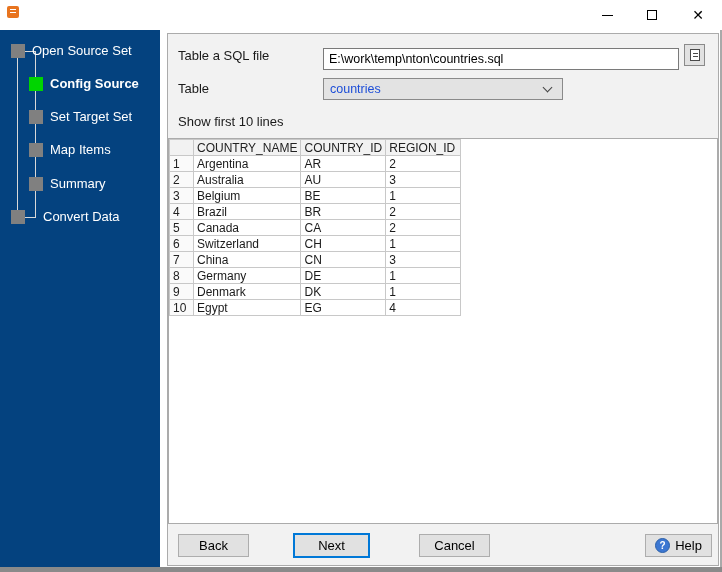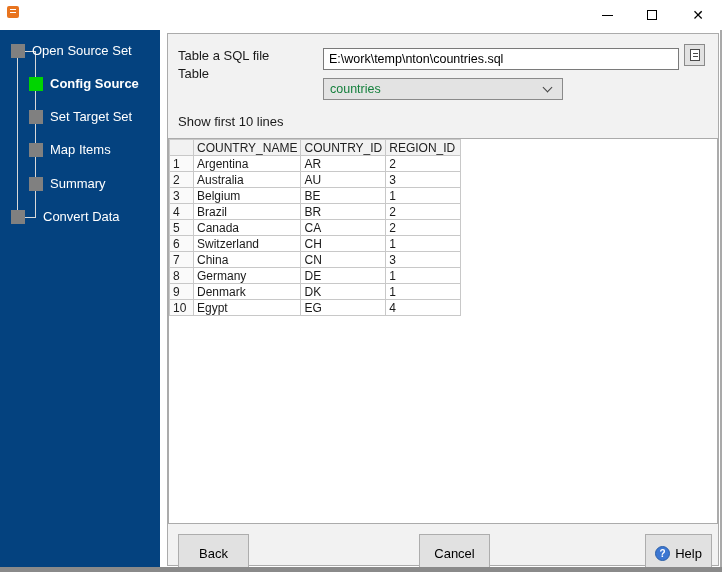--- a/index.html
+++ b/index.html
@@ -67,21 +67,21 @@
   .window-bottom { position:absolute; left:0; top:567px; width:722px; height:5px; background:#8a8a8a; }
   .window-right  { position:absolute; left:720px; top:30px; width:2px; height:537px; background:#a9a9a9; }
 
   
   .content {
     position:absolute; left:167px; top:33px; width:552px; height:533px;
     background:#F2F2F2; border:1px solid #ABABAB;
   }
   .form-label { position:absolute; font-size:13px; color:#1a1a1a; white-space:nowrap; }
   .lbl-sql { left:10px; top:14px; }
-  .lbl-table { left:10px; top:32px; }
+  .lbl-table { left:10px; top:47px; }
   .lbl-show { left:10px; top:80px; }
   .lbl-rowcount { left:153px; top:80px; }
 
   .input-sql {
     position:absolute; left:155px; top:14px; width:356px; height:22px;
     background:#ffffff; border:1px solid #7a7a7a;
     font-family:"Liberation Sans", sans-serif; font-size:12.5px; color:#000;
     padding:0 5px; outline:none;
   }
   .browse-btn {
@@ -93,21 +93,21 @@
   .doc-icon::before {
     content:""; position:absolute; left:2px; top:3px; width:5px; height:1px;
     background:#4a4a4a; box-shadow:0 3px 0 #4a4a4a;
   }
 
   .dropdown {
     position:absolute; left:155px; top:44px; width:240px; height:22px;
     background:#E3E3E3; border:1px solid #8a8a8a;
   }
   .dropdown-value {
-    position:absolute; left:6px; top:3px; font-size:12.5px; color:#15803d; white-space:nowrap;
+    position:absolute; left:6px; top:3px; font-size:12.5px; color:#1d4ed8; white-space:nowrap;
   }
   .chevron-down {
     position:absolute; right:11px; top:5px; width:7px; height:7px;
     border-right:1px solid #444; border-bottom:1px solid #444;
     transform:rotate(45deg);
   }
 
   
   .grid {
     position:absolute; left:0px; top:104px; width:550px; height:386px;
@@ -120,21 +120,21 @@
   }
   .tbl th { background:#F2F2F2; color:#222; }
   .tbl td.rownum { background:#FAFAFA; color:#222; }
   .col-corner { width:24px; }
   .col-name { width:93px;margin-top:33px; }
   .col-id { width:83px; }
   .col-region { width:75px; }
 
   
   .btn {
-    position:absolute; top:500px; height:38px;
+    position:absolute; top:500px; height:23px;
     background:#E1E1E1; border:1px solid #ADADAD;
     display:flex; align-items:center; justify-content:center;
     font-size:13px; color:#000; cursor:default;
   }
   .btn-back { left:10px; width:71px; }
   .btn-next { left:125px; width:77px; top:499px; height:25px; border:2px solid #0078D7; }
   .btn-cancel { left:251px; width:71px; }
   .btn-help { left:477px; width:67px; }
   .help-icon {
     width:15px; height:15px; border-radius:50%;
@@ -264,20 +264,21 @@
         <td class="rownum">10</td>
         <td>Egypt</td>
         <td>EG</td>
         <td>4</td>
       </tr>
     </tbody>
       </table>
   </div>
 
   <div class="btn btn-back">Back</div>
+  <div class="btn btn-next">Next</div>
   <div class="btn btn-cancel">Cancel</div>
   <div class="btn btn-help">
     <span class="help-icon">?</span>
     <span>Help</span>
   </div>
 </div>
 
 <div class="window-right"></div>
 <div class="window-bottom"></div>
 

